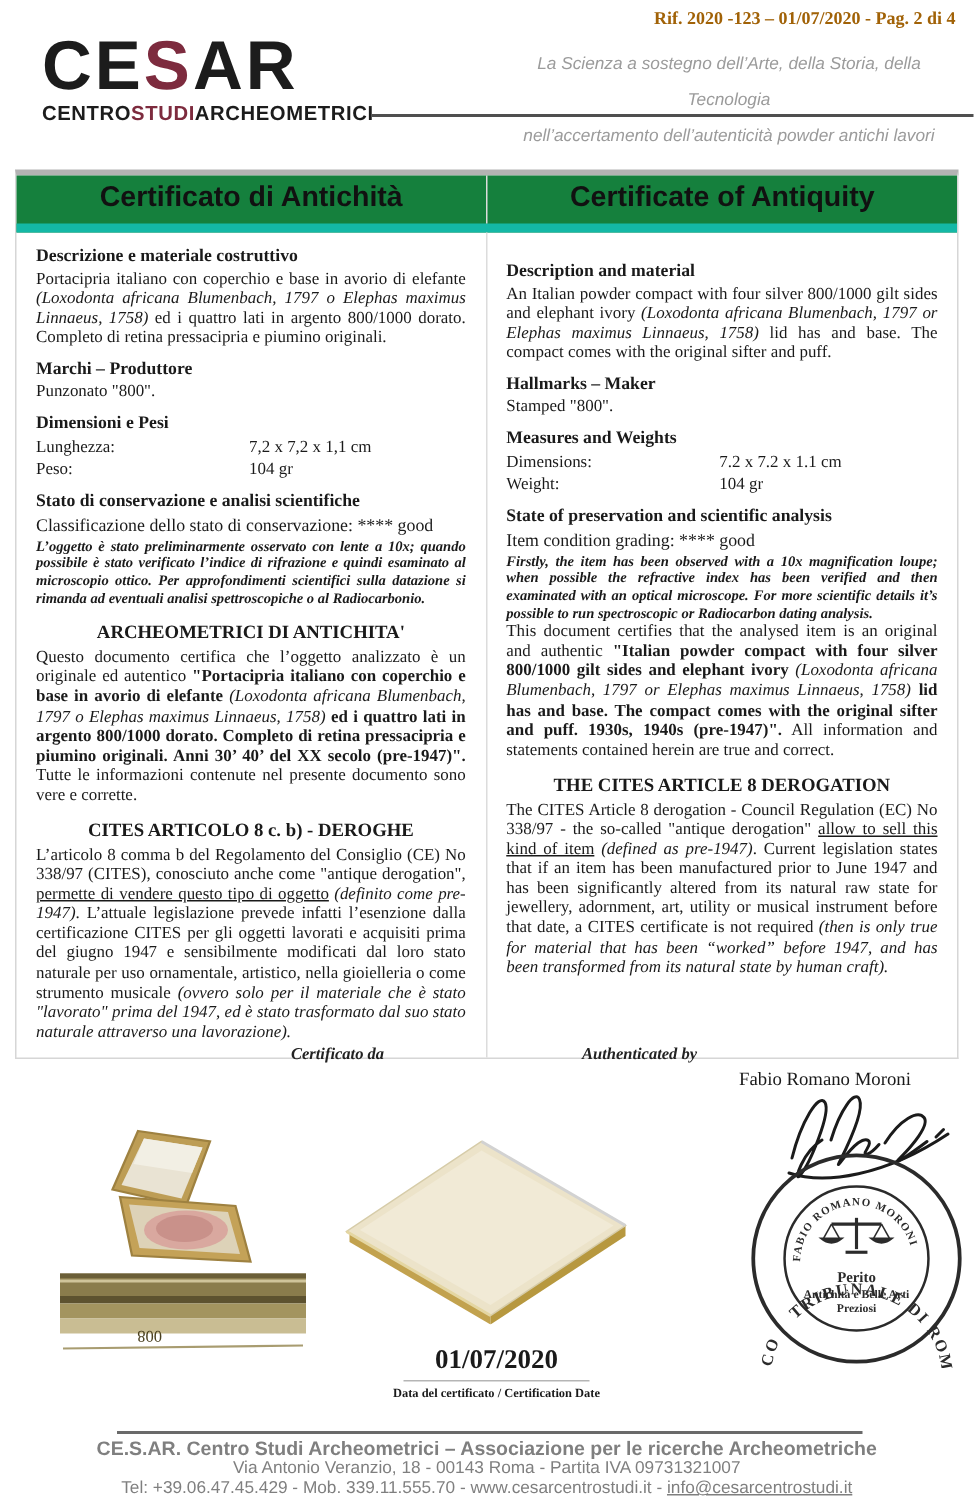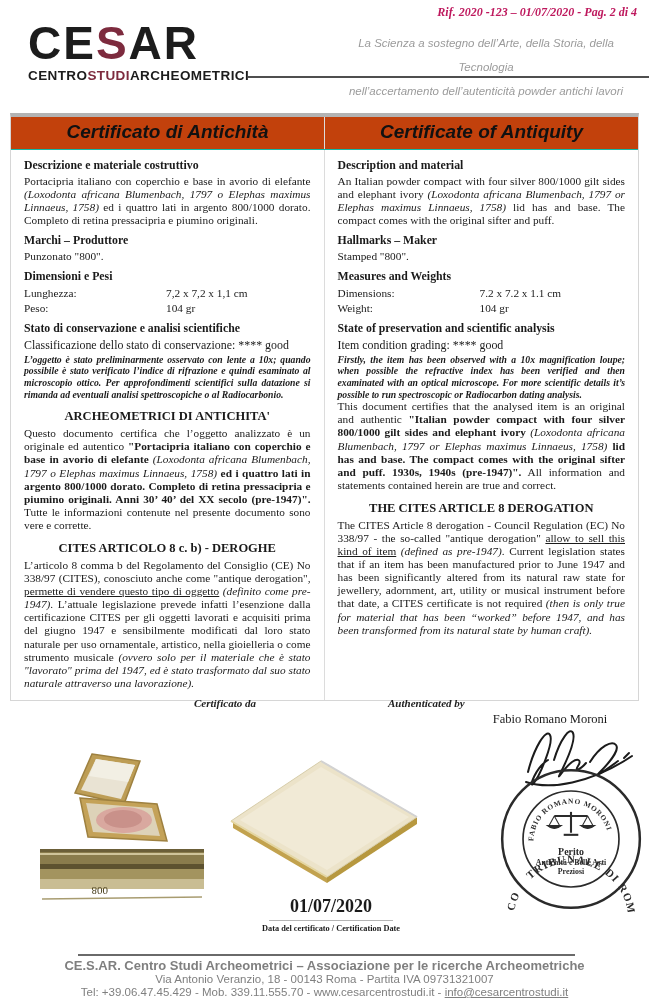--- a/index.html
+++ b/index.html
@@ -5,45 +5,45 @@
   * { box-sizing: border-box; }
   html,body { margin:0; padding:0; }
   body {
     width:649px; height:1000px; position:relative; overflow:hidden;
     background:#ffffff; color:#1a1a1a;
     font-family:"Liberation Serif", serif;
   }
   
   .ref-line {
     position:absolute; top:5px; right:12px;
-    font-size:12px; font-style:italic; font-weight:bold; color:#be185d;
+    font-size:12px; font-weight:bold; color:#a16207;
   }
   .logo { position:absolute; top:20px; left:28px; font-family:"Liberation Sans", sans-serif; }
   .logo-word { font-size:46px; font-weight:bold; letter-spacing:2px; line-height:1; color:#1c1c1c; }
   .logo-accent { color:#7d2b3e; }
   .logo-sub { font-size:13.5px; font-weight:bold; letter-spacing:0.4px; margin-top:2px; color:#1c1c1c; }
   .tagline {
     position:absolute; top:31px; left:330px; width:312px; text-align:center;
     font-family:"Liberation Sans", sans-serif; font-style:italic;
     font-size:11.5px; color:#9b9b9b; line-height:2.1;
   }
   .tagline-rule { position:absolute; top:76px; left:248px; width:401px; height:2px; background:#4f4f4f; }
 
   
   .cert {
     position:absolute; top:113px; left:10px; width:629px;
     border:1px solid #d6d6d6; border-top:4px solid #b3b3b3; background:#fff;
   }
-  .cert-titles { display:flex; background:#c2410c; border-bottom:1px solid #14b8a6;font-style:italic; }
+  .cert-titles { display:flex; background:#15803d; border-bottom:6px solid #14b8a6; }
   .cert-title {
     flex:1; text-align:center; padding:4px 0 6px;
     font-family:"Liberation Sans", sans-serif; font-weight:bold; font-size:19px; color:#111;
   }
   .cert-title + .cert-title { border-left:1px solid #dcdcdc; }
-  .cert-body { display:flex; align-items:flex-start; }
+  .cert-body { display:flex; align-items:flex-end; }
   .col { width:50%; padding:2px 13px 10px; min-height:540px; }
   .col-left { border-right:1px solid #dcdcdc; }
   .sec-h { font-weight:bold; font-size:11.8px; margin:6px 0 2px; }
   .body-p { font-size:11.3px; line-height:1.16; text-align:justify; margin:0; }
   .dim-row { display:flex; font-size:11.3px; line-height:1.25; }
   .dim-label { width:142px; flex:none; }
   .grading { font-size:11.9px; margin:1px 0 1px; }
   .note { font-size:9.7px; font-style:italic; font-weight:bold; line-height:1.2; text-align:justify; margin:0; }
   .center-h { font-weight:bold; font-size:12.5px; text-align:center; margin:9px 0 3px; }
 

